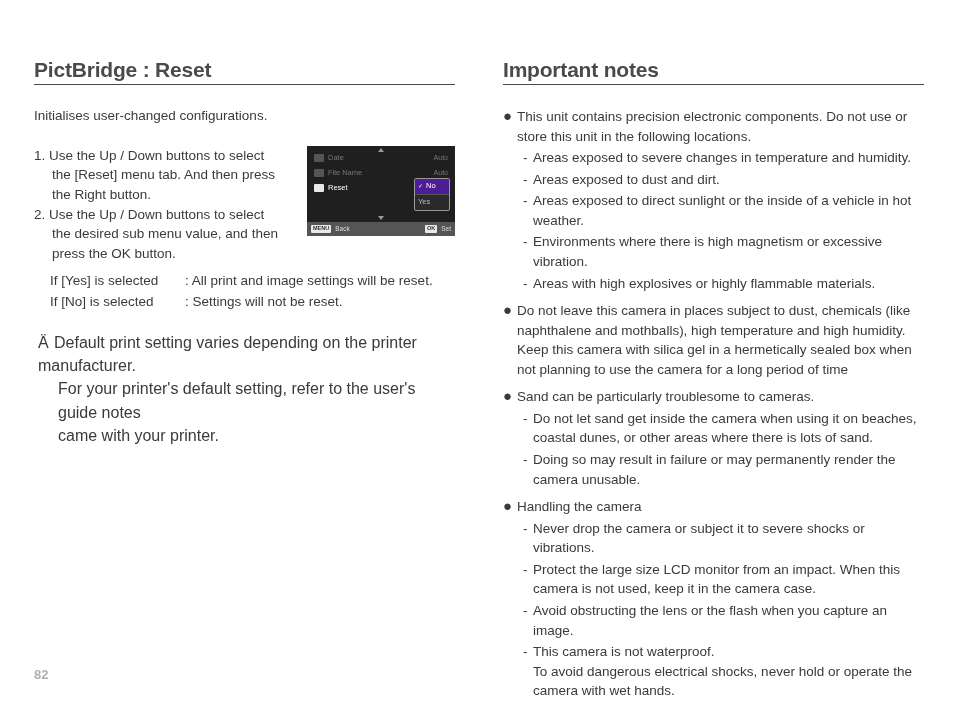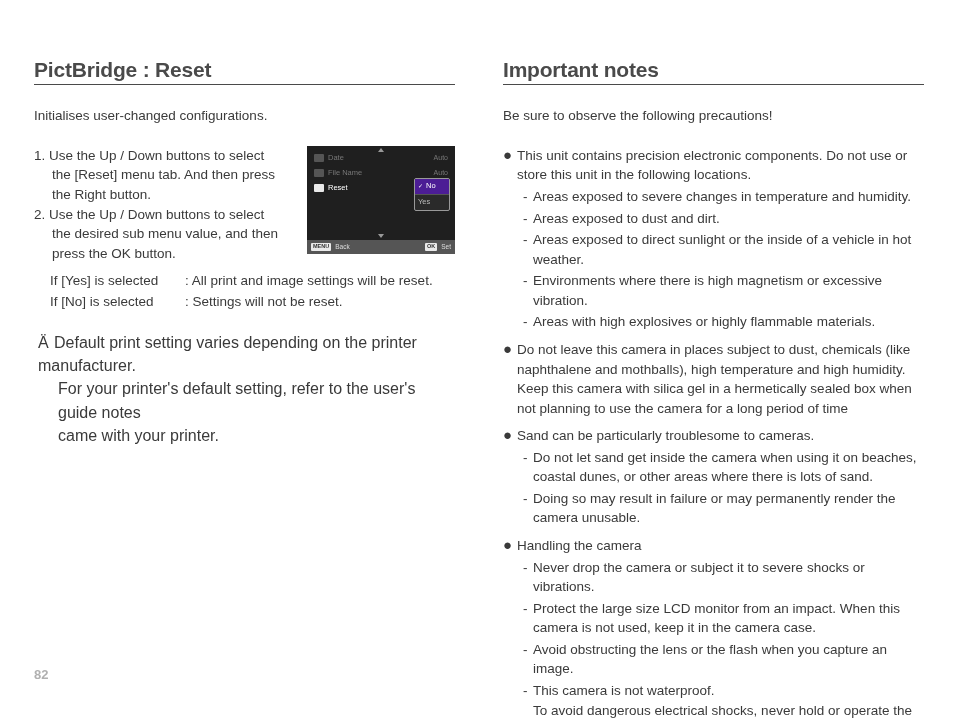--- a/index.html
+++ b/index.html
@@ -50,21 +50,21 @@
     padding-right: 14px;
   }
   .step-text .n {
     display: inline-block;
   }
   .pl {
     padding-left: 18px;
   }
   .screen {
     width: 148px;
-    height: 108px;
+    height: 90px;
     background: #1f1f1f;
     color: #ccc;
     font-size: 8px;
     position: relative;
     flex-shrink: 0;
     padding: 5px 5px 16px 5px;
   }
   .screen-row {
     display: flex;
     align-items: center;
@@ -262,21 +262,20 @@
       <div>
         <span class="sym">Ä</span><span class="body">Default print setting varies depending on the printer manufacturer.</span>
       </div>
       <div class="cont">For your printer's default setting, refer to the user's guide notes</div>
       <div class="cont">came with your printer.</div>
     </div>
   </div>
 
   <div class="col">
     <h1>Important notes</h1>
-    <div class="intro">Be sure to observe the following precautions!</div>
 
     <div class="bullets">
 
       <div class="b1">
         <div class="dot">●</div>
         <div class="txt">
           <span>This unit contains precision electronic components. Do not use or store this unit in the following locations.</span>
           <div class="b2">
               <div class="dash">-</div>
               <div class="txt">Areas exposed to severe changes in temperature and humidity.</div>

